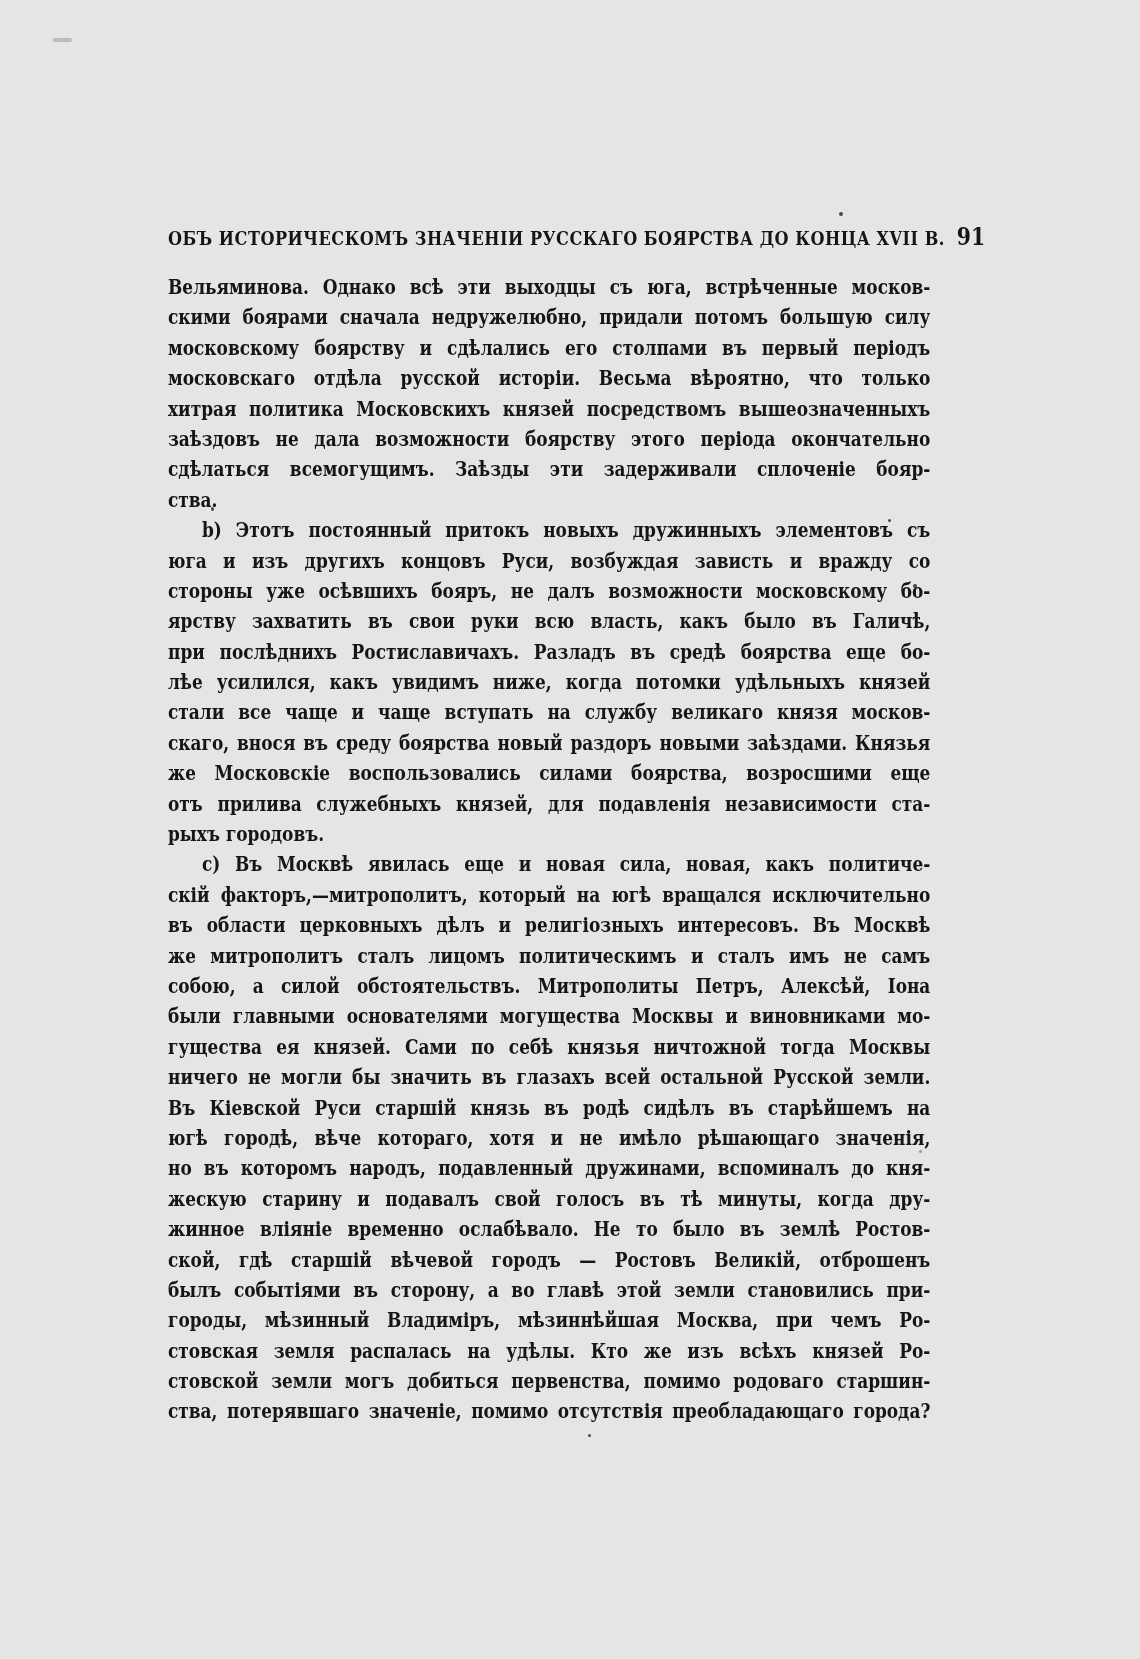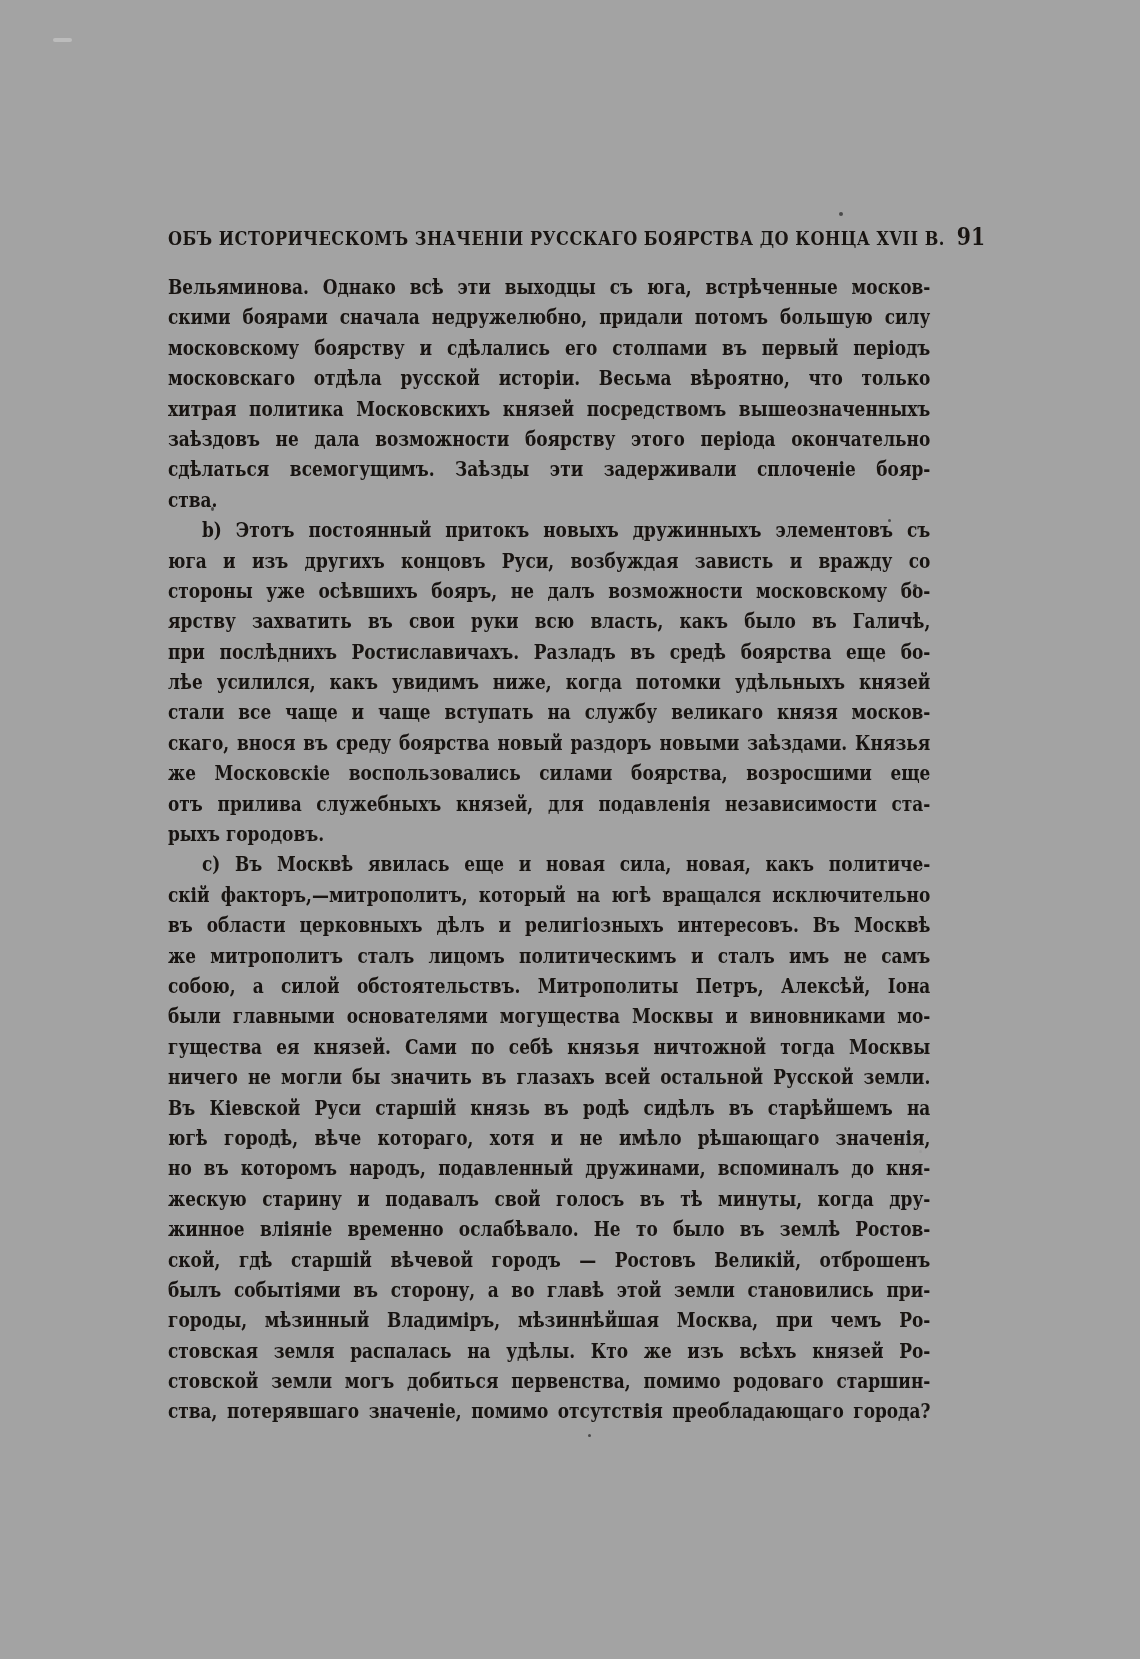--- a/index.html
+++ b/index.html
@@ -1,21 +1,21 @@
 <!DOCTYPE html>
 <html><head>
 <meta charset="utf-8">
 <style>
   html,body{margin:0;padding:0;}
   body{
     width:1140px;height:1659px;position:relative;
     background:#fbfaf7;overflow:hidden;
     font-family:"DejaVu Serif", serif;
   }
-  .page{position:absolute;inset:0;background:#a3a3a3;}
+  .page{position:absolute;inset:0;background:#e5e5e5;}
   
   .header-row{
     position:absolute;left:168px;top:222px;width:899px;
     transform:scaleX(0.848);transform-origin:0 0;
     display:flex;align-items:baseline;
   }
   .header-title{
     flex:1;text-align:center;
     font-weight:bold;font-size:19px;letter-spacing:0.6px;
     color:#181411;white-space:nowrap;

